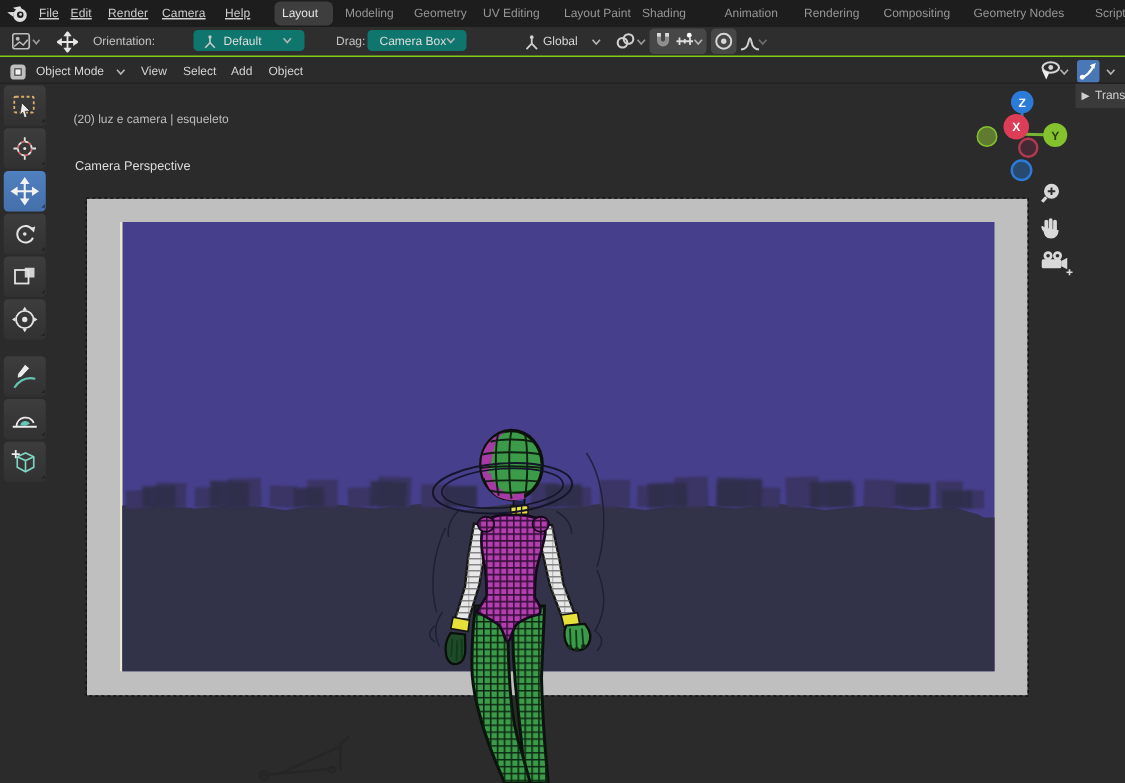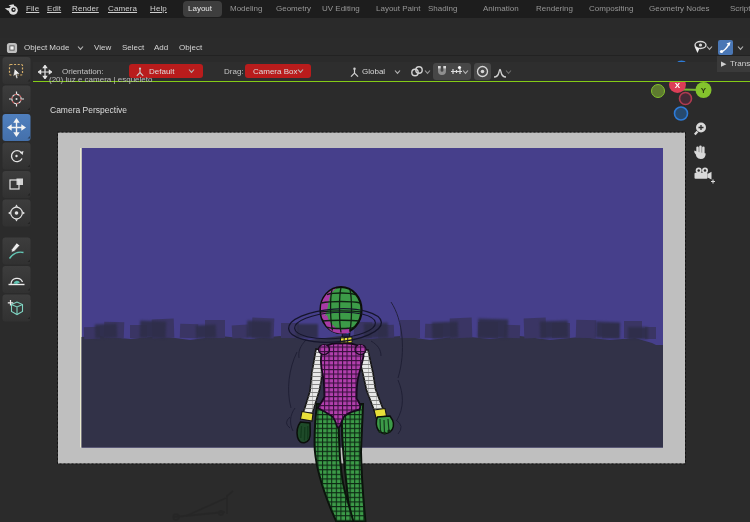--- a/index.html
+++ b/index.html
@@ -3,23 +3,23 @@
 <meta charset="utf-8">
 <style>
   html,body{margin:0;padding:0;}
   body{width:750px;height:522px;overflow:hidden;background:#2a2a2a;
        font-family:"Liberation Sans",sans-serif;position:relative;}
   .abs{position:absolute;}
   #topbar{left:0;top:0;width:750px;height:18px;background:#1d1d1d;}
   #topbar .m{position:absolute;top:4px;font-size:8px;color:#cecece;letter-spacing:0.1px;text-decoration:underline;}
   #topbar .tab{position:absolute;top:1px;height:15px;line-height:15px;font-size:8px;color:#969696;}
   #tabactive{position:absolute;left:183px;top:1px;width:39px;height:16px;background:#3e3e3e;border-radius:4px;}
-  #row2{left:0;top:18px;width:750px;height:19px;background:#2e2e2e;border-bottom:1px solid #84cc16;margin-top:44px;}
+  #row2{left:0;top:18px;width:750px;height:19px;background:#2e2e2e;border-bottom:6px solid #84cc16;}
   #row2 .lbl{position:absolute;top:5px;font-size:8px;color:#c3c3c3;}
-  .pill{position:absolute;top:2px;height:14px;background:#b91c1c;border-radius:3px;text-align:center;}
+  .pill{position:absolute;top:2px;height:14px;background:#0f766e;border-radius:3px;text-align:center;}
   .pill .v{position:absolute;top:2.5px;font-size:8px;color:#dddddd;}
   #row3{left:0;top:38px;width:750px;height:18px;background:#2b2b2b;padding-left:12px;}
   #row3 .m{position:absolute;top:5px;font-size:8px;color:#d5d5d5;}
   #vptext1{left:50px;top:61px;font-size:8.5px;color:#dcdcdc;margin-top:44px;}
   #vptext2{left:49px;top:75px;font-size:8px;color:#bdbdbd;}
   #tranpanel{left:717px;top:56px;width:33px;height:16px;background:#3a3a3a;font-size:8px;color:#d0d0d0;}
 </style>
 </head>
 <body>
 

